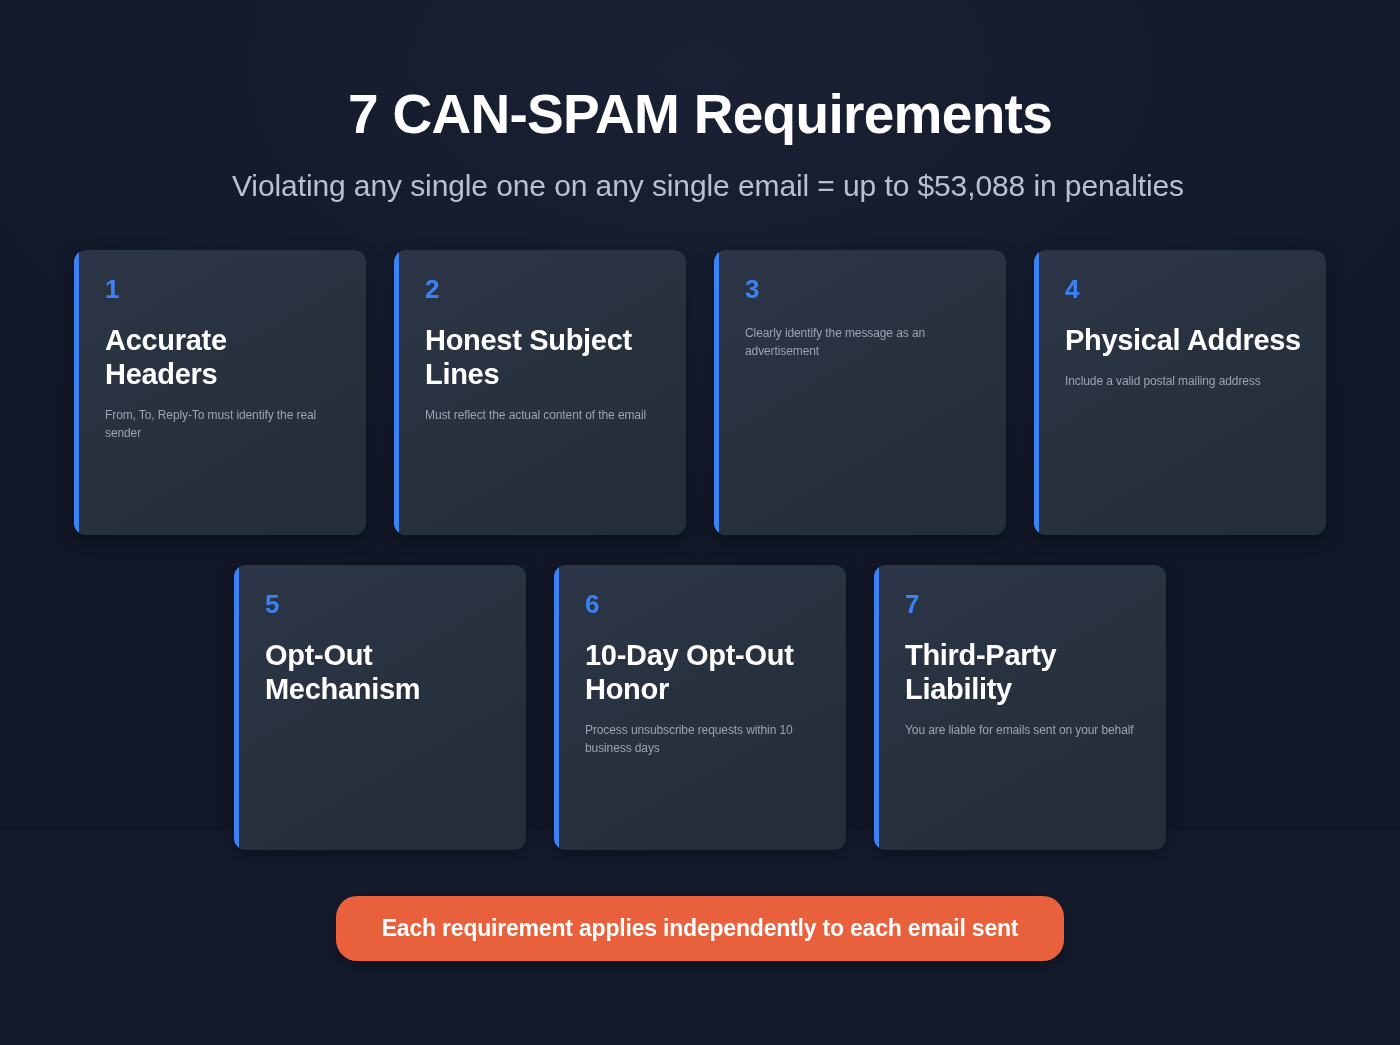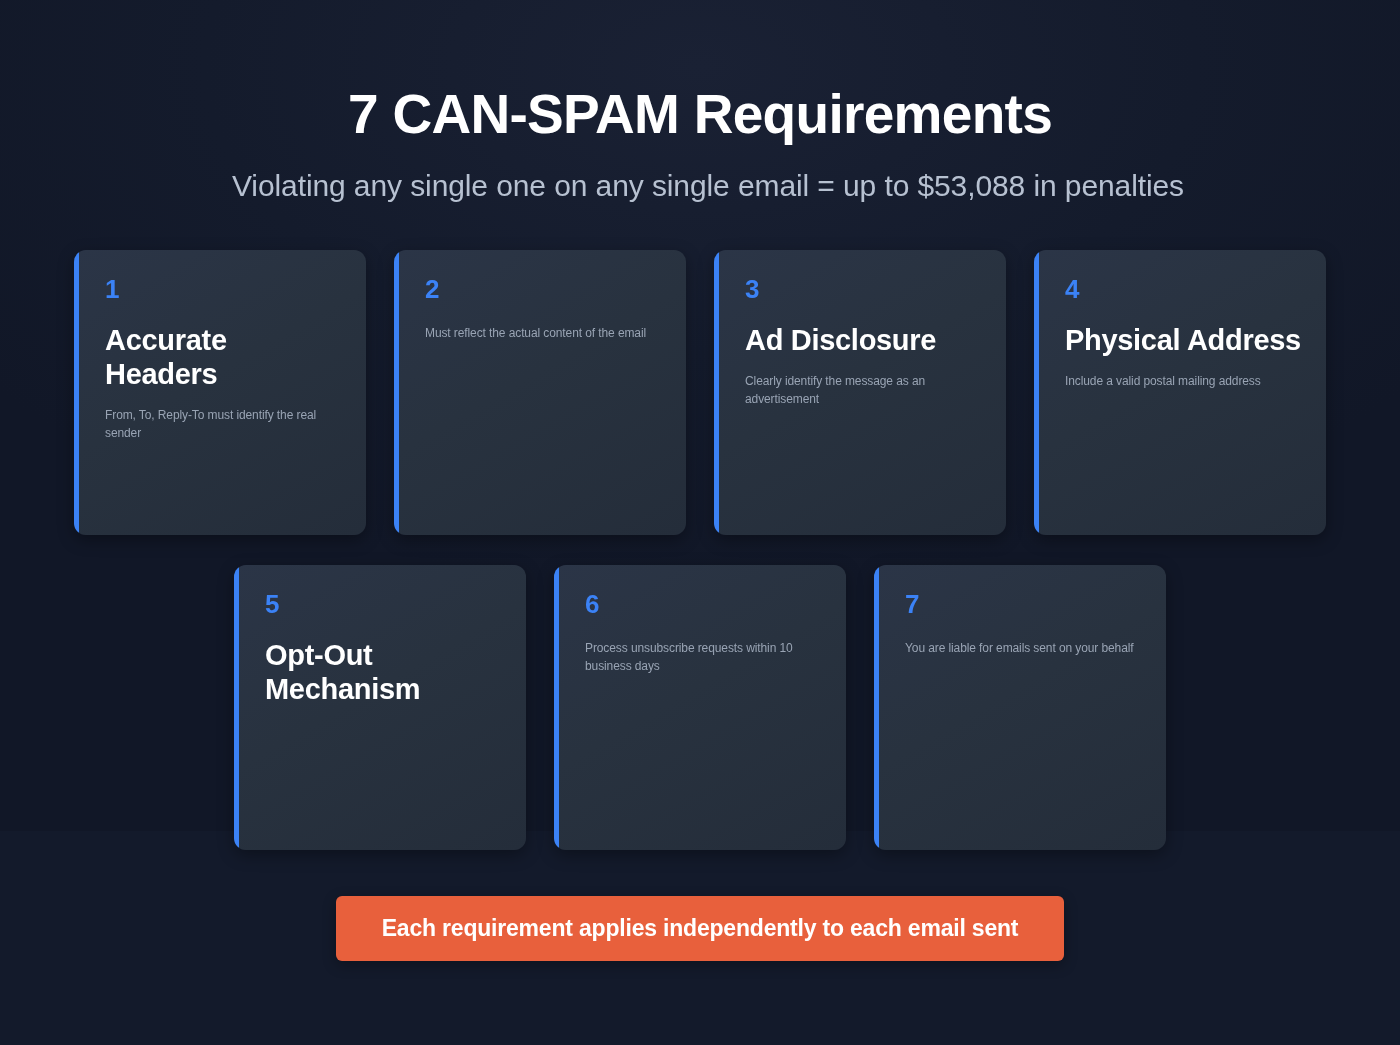--- a/index.html
+++ b/index.html
@@ -112,21 +112,21 @@
     justify-content: center;
     margin-top: 46px;
   }
 
   .banner {
     background: #e8603c;
     color: #ffffff;
     font-size: 23px;
     font-weight: bold;
     letter-spacing: -0.2px;
-    border-radius: 6px;
+    border-radius: 21px;
     padding: 19px 46px;
     box-shadow: 0 4px 14px rgba(0, 0, 0, 0.3);
     white-space: nowrap;
   }
 </style>
 </head>
 <body>
 
 <div class="page">
 
@@ -138,51 +138,53 @@
   <div class="row row-one">
 
     <div class="card">
       <div class="card-number">1</div>
       <div class="card-title">Accurate Headers</div>
       <div class="card-desc">From, To, Reply-To must identify the real sender</div>
     </div>
 
     <div class="card">
       <div class="card-number">2</div>
+      <div class="card-title">Honest Subject Lines</div>
       <div class="card-desc">Must reflect the actual content of the email</div>
     </div>
 
     <div class="card">
       <div class="card-number">3</div>
-      <div class="card-title">Ad Disclosure</div>
       <div class="card-desc">Clearly identify the message as an advertisement</div>
     </div>
 
     <div class="card">
       <div class="card-number">4</div>
       <div class="card-title">Physical Address</div>
       <div class="card-desc">Include a valid postal mailing address</div>
     </div>
 
   </div>
 
   <div class="row row-two">
 
     <div class="card">
       <div class="card-number">5</div>
       <div class="card-title">Opt-Out Mechanism</div>
     </div>
 
     <div class="card">
       <div class="card-number">6</div>
+      <div class="card-title">10-Day Opt-Out Honor</div>
       <div class="card-desc">Process unsubscribe requests within 10 business days</div>
     </div>
 
     <div class="card">
       <div class="card-number">7</div>
+      <div class="card-title">Third-Party Liability</div>
       <div class="card-desc">You are liable for emails sent on your behalf</div>
     </div>
 
   </div>
 
   <div class="footer">
     <div class="banner">Each requirement applies independently to each email sent</div>
   </div>
 
 </div>

